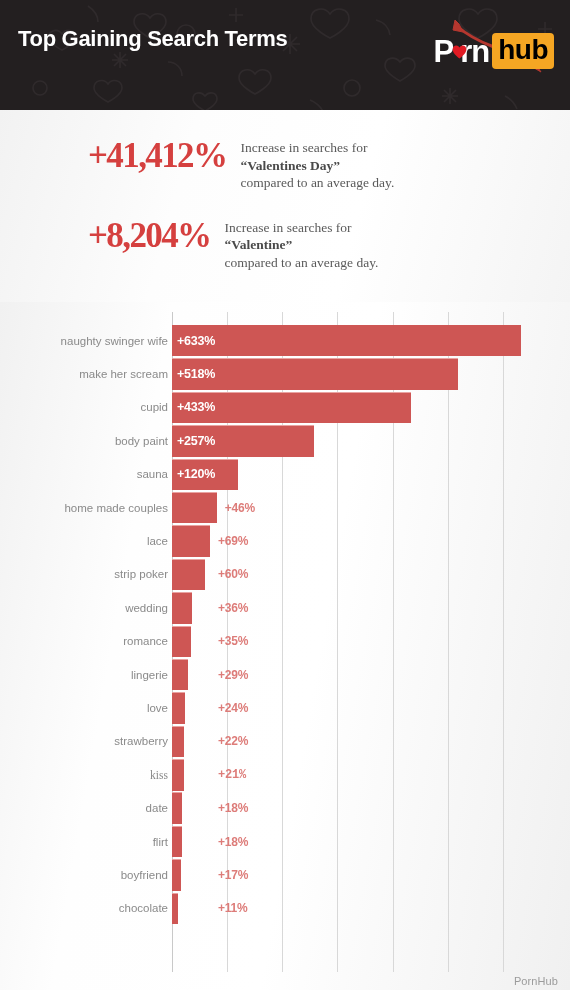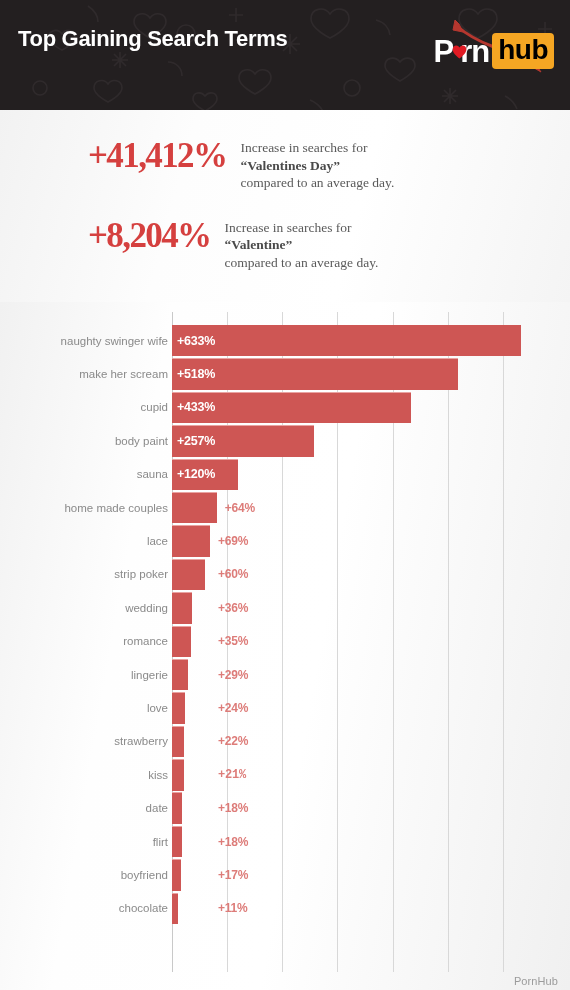--- a/index.html
+++ b/index.html
@@ -334,21 +334,21 @@
         <div class="val-inside" style="left: 177px;">+257%</div>
       </div>
       <div class="row">
         <div class="cat-label" style="right: 402px;">sauna</div>
         <div class="bar" style="left: 172px; width: 66.156px; background: rgb(206, 86, 84);"></div>
         <div class="val-inside" style="left: 177px;">+120%</div>
       </div>
       <div class="row">
         <div class="cat-label" style="right: 402px;">home made couples</div>
         <div class="bar" style="left: 172px; width: 44.6553px; background: rgb(206, 86, 84);"></div>
-        <div class="val-outside" style="left: 224.655px;">+64%</div>
+        <div class="val-outside" style="left: 224.655px;">+46%</div>
       </div>
       <div class="row">
         <div class="cat-label" style="right: 402px;">lace</div>
         <div class="bar" style="left: 172px; width: 38.0397px; background: rgb(206, 86, 84);"></div>
         <div class="val-outside" style="left: 218.04px;">+69%</div>
       </div>
       <div class="row">
         <div class="cat-label" style="right: 402px;">strip poker</div>
         <div class="bar" style="left: 172px; width: 33.078px; background: rgb(206, 86, 84);"></div>
         <div class="val-outside" style="left: 218px;">+60%</div>
@@ -372,21 +372,21 @@
         <div class="cat-label" style="right: 402px;">love</div>
         <div class="bar" style="left: 172px; width: 13.2312px; background: rgb(206, 86, 84);"></div>
         <div class="val-outside" style="left: 218px;">+24%</div>
       </div>
       <div class="row">
         <div class="cat-label" style="right: 402px;">strawberry</div>
         <div class="bar" style="left: 172px; width: 12.1286px; background: rgb(206, 86, 84);"></div>
         <div class="val-outside" style="left: 218px;">+22%</div>
       </div>
       <div class="row">
-        <div class="cat-label" style="right: 402px;">kiss</div>
+        <div class="cat-label" style="right: 402px; font-family: Liberation Serif, serif;">kiss</div>
         <div class="bar" style="left: 172px; width: 11.5773px; background: rgb(206, 86, 84);"></div>
         <div class="val-outside" style="left: 218px; font-family: Liberation Mono, monospace;">+21%</div>
       </div>
       <div class="row">
         <div class="cat-label" style="right: 402px;">date</div>
         <div class="bar" style="left: 172px; width: 9.9234px; background: rgb(206, 86, 84);"></div>
         <div class="val-outside" style="left: 218px;">+18%</div>
       </div>
       <div class="row">
         <div class="cat-label" style="right: 402px;">flirt</div>

